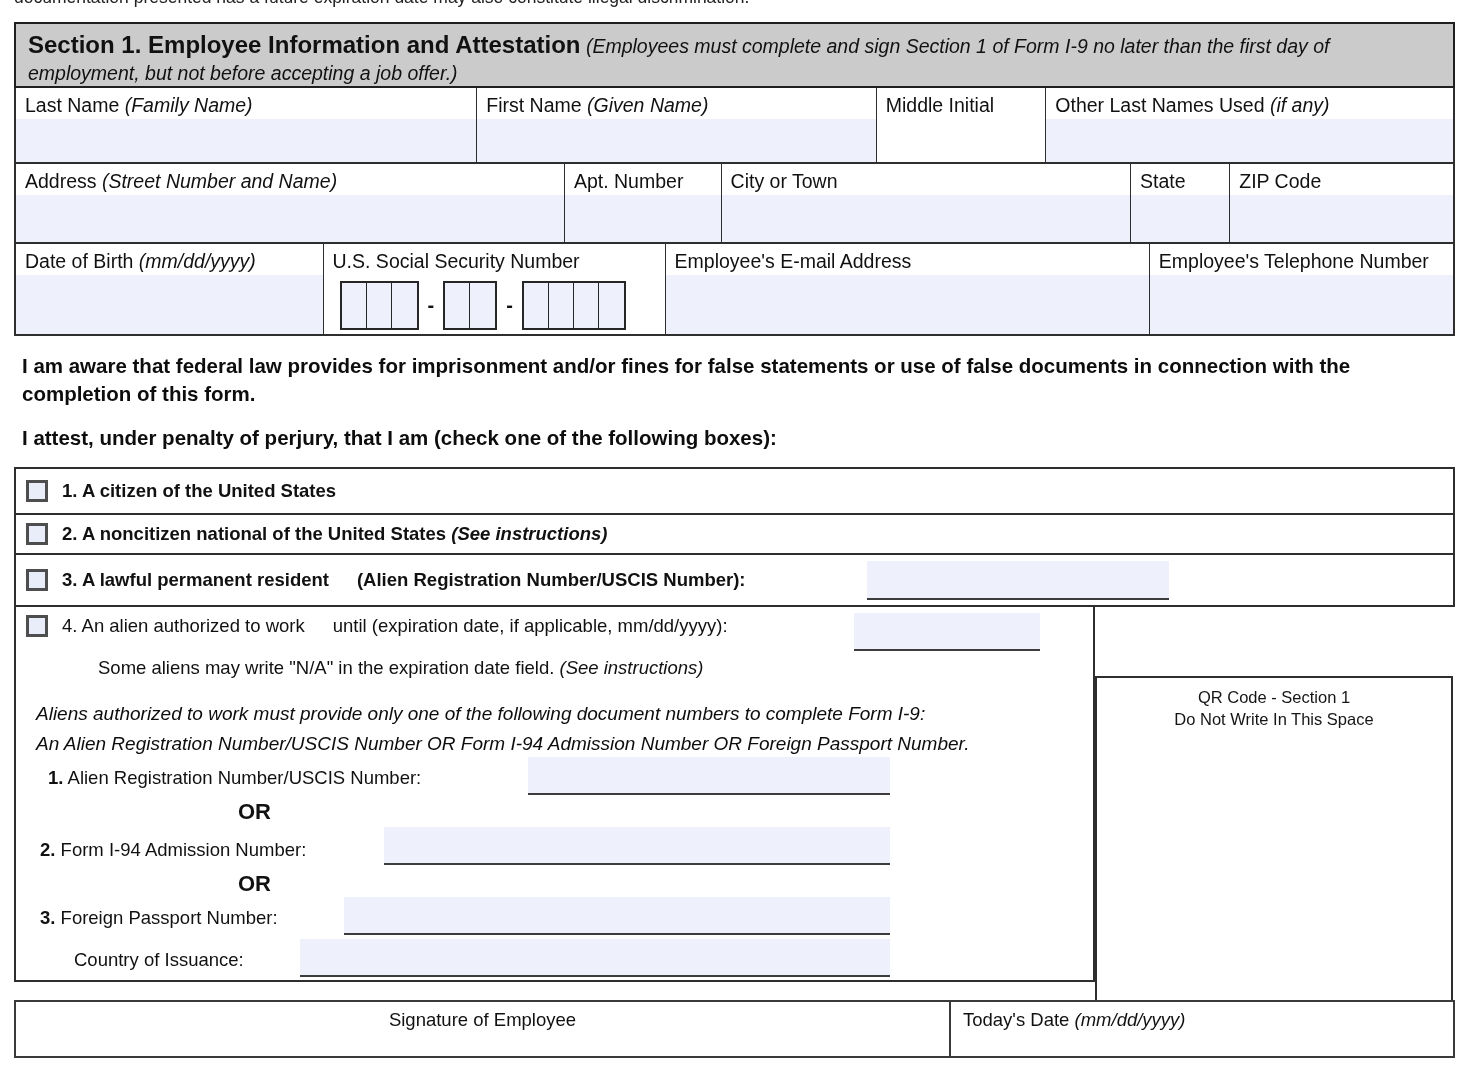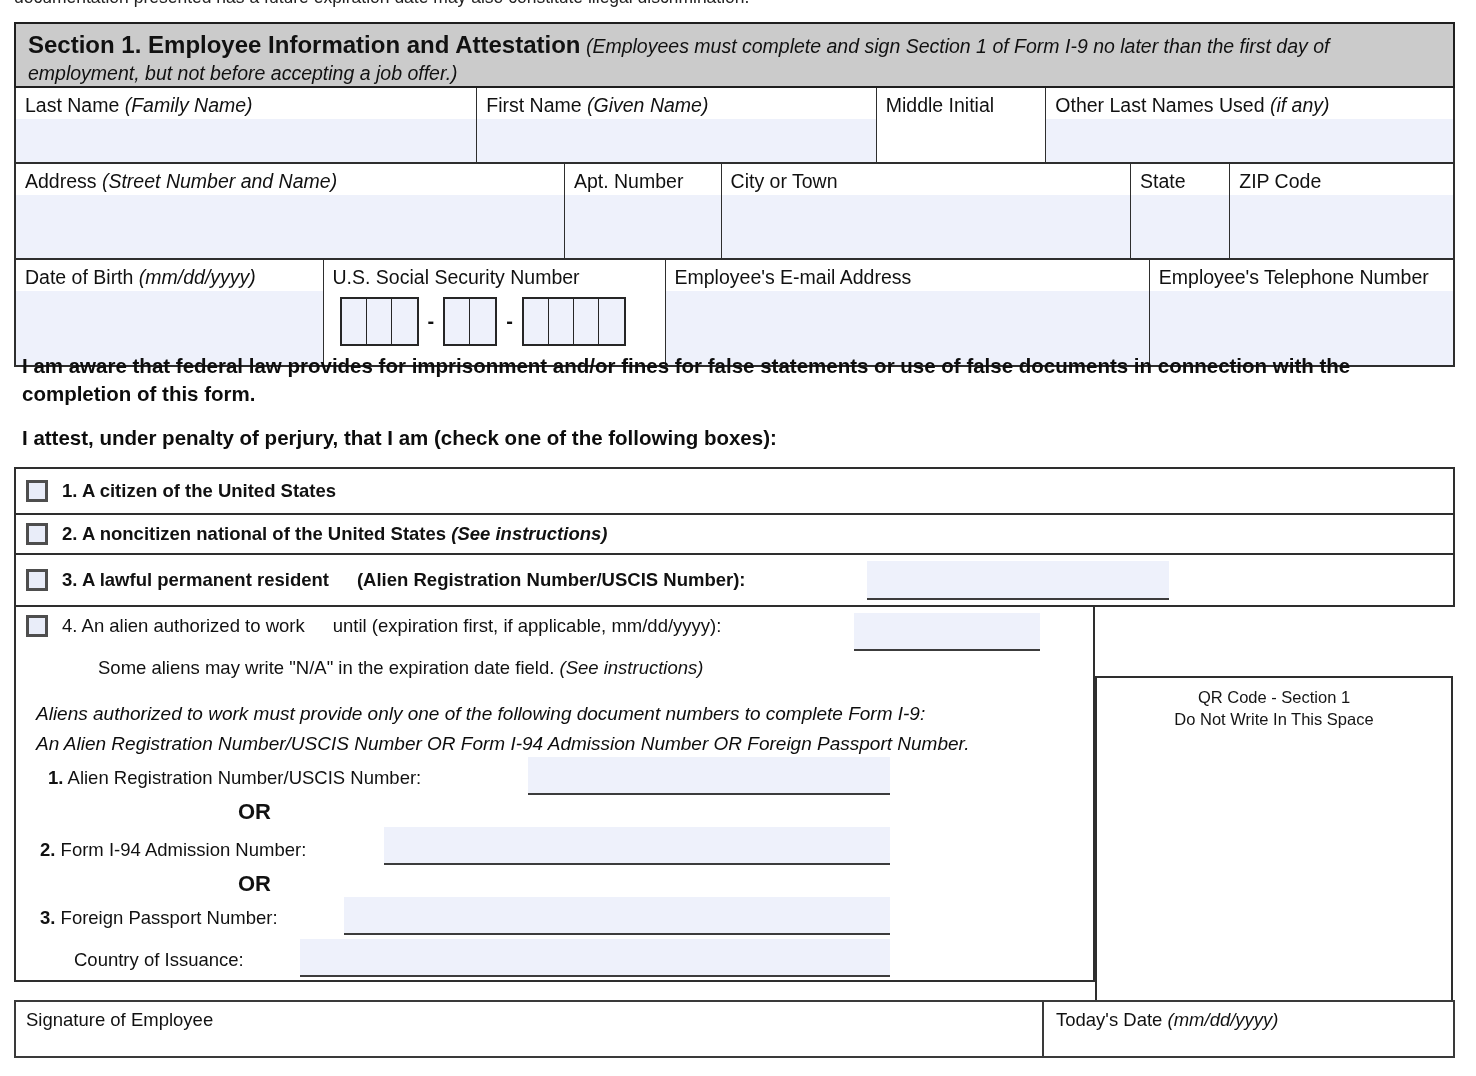--- a/index.html
+++ b/index.html
@@ -33,22 +33,22 @@
   
   .info-table{position:absolute;top:88px;left:14px;width:1441px;border:2px solid var(--bd);border-top:none;background:#fff;}
   .trow{display:flex;border-bottom:2px solid var(--bd);}
   .trow:last-child{border-bottom:none;}
   .cell{display:flex;flex-direction:column;border-right:1px solid var(--bd);overflow:hidden;}
   .cell:last-child{border-right:none;}
   .cell-label{padding:6px 8px 2px 9px;font-size:19.5px;white-space:nowrap;background:#fff;}
   .hint{font-style:italic;}
   .fill{flex:1;background:var(--input);}
   .r1{height:76px;}
-  .r2{height:96px;}
-  .r3{height:105px;}
+  .r2{height:80px;}
+  .r3{height:90px;justify-content:flex-end;}
   .r1 .c1{width:32.1%;} .r1 .c2{width:27.8%;} .r1 .c3{width:11.8%;gap:45px;} .r1 .c4{width:28.3%;}
   .r2 .c1{width:38.2%;} .r2 .c2{width:10.9%;} .r2 .c3{width:28.5%;} .r2 .c4{width:6.9%;} .r2 .c5{width:15.5%;}
   .r3 .c1{width:21.4%;} .r3 .c2{width:23.8%;} .r3 .c3{width:33.7%;} .r3 .c4{width:21.1%;}
 
   
   .ssn-row{display:flex;align-items:center;padding:6px 0 7px 16px;background:#fff;}
   .ssn-group{display:flex;border:2px solid #262626;}
   .ssn-cell{width:25px;height:45px;background:var(--input);border-right:1px solid #262626;}
   .ssn-cell:last-child{border-right:none;}
   .ssn-dash{font-weight:bold;font-size:20px;padding:0 9px;color:#111;}
@@ -96,21 +96,21 @@
   
   .qr-box{
     position:absolute;left:1095px;top:676px;width:358px;height:332px;
     border:2px solid var(--bd);background:#fff;text-align:center;padding-top:8px;
     font-size:16.5px;line-height:1.35;color:#151515;
   }
 
   
   .sig-row{position:absolute;left:14px;top:1000px;width:1441px;height:58px;border:2px solid #3a3a3a;display:flex;background:#fff;}
   .sig-cell{font-size:18.5px;padding:7px 10px;}
-  .sig-left{width:1028px;border-right:2px solid #3a3a3a;}
+  .sig-left{width:935px;border-right:2px solid #3a3a3a;text-align:center;}
   .sig-right{flex:1;padding-left:12px;}
 </style>
 </head>
 <body>
 
 <div class="page">
 
   <div class="top-clip">
     <div class="inner">documentation presented has a future expiration date may also constitute illegal discrimination.</div>
   </div>
@@ -219,21 +219,21 @@
     <div class="checkbox"></div>
     <span class="opt-text">3. A lawful permanent resident</span>
     <span class="opt-text gap-label">(Alien Registration Number/USCIS Number):</span>
     <div class="ufield opt3-input"></div>
   </div>
 
   <div class="opt4-box">
     <div class="opt4-line1">
       <div class="checkbox"></div>
       <span class="opt-text">4. An alien authorized to work</span>
-      <span class="opt-text gap-label">until (expiration first, if applicable, mm/dd/yyyy):</span>
+      <span class="opt-text gap-label">until (expiration date, if applicable, mm/dd/yyyy):</span>
     </div>
     <div class="ufield exp-input"></div>
 
     <div class="opt4-note"><span>Some aliens may write "N/A" in the expiration date field. </span><span class="hint">(See instructions)</span></div>
 
     <div class="opt4-intro">
       <div>Aliens authorized to work must provide only one of the following document numbers to complete Form I-9:</div>
       <div>An Alien Registration Number/USCIS Number OR Form I-94 Admission Number OR Foreign Passport Number.</div>
     </div>
 

